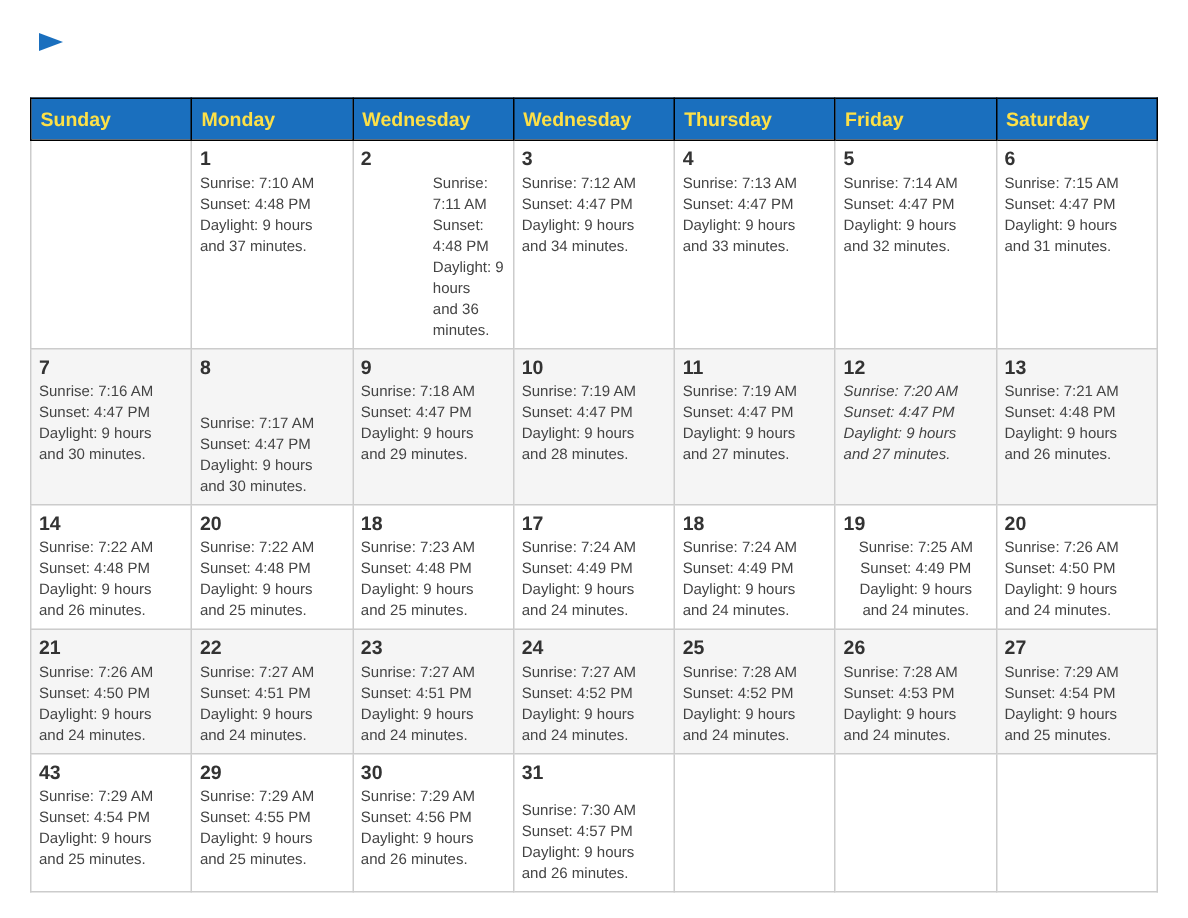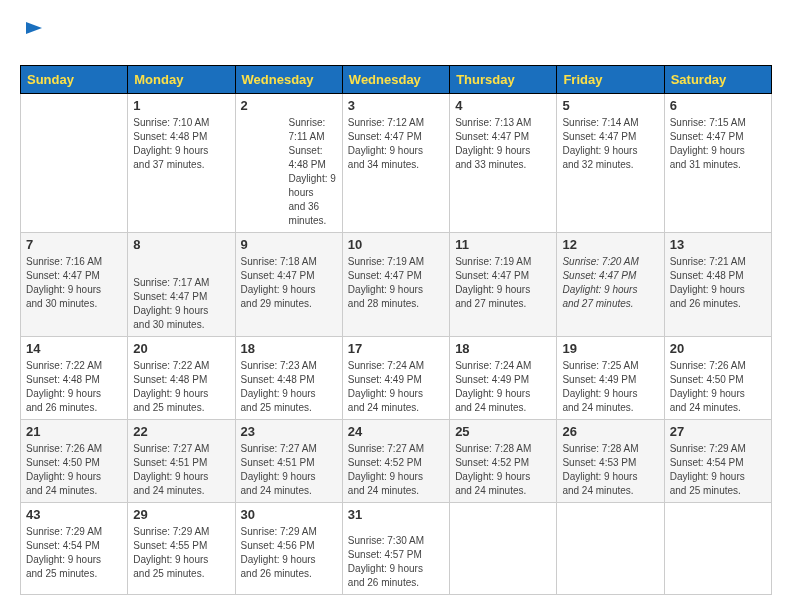--- a/index.html
+++ b/index.html
@@ -244,21 +244,21 @@
         </td>
         <td>
           <div class="day-num">18</div>
           <div class="cell-info" style="white-space: pre-line;">Sunrise: 7:24 AM
 Sunset: 4:49 PM
 Daylight: 9 hours
 and 24 minutes.</div>
         </td>
         <td>
           <div class="day-num">19</div>
-          <div class="cell-info" style="white-space: pre-line;">Sunrise: 7:25 AM
+          <div class="cell-info" style="white-space: pre-line; text-align: center;">Sunrise: 7:25 AM
 Sunset: 4:49 PM
 Daylight: 9 hours
 and 24 minutes.</div>
         </td>
         <td>
           <div class="day-num">20</div>
           <div class="cell-info" style="white-space: pre-line;">Sunrise: 7:26 AM
 Sunset: 4:50 PM
 Daylight: 9 hours
 and 24 minutes.</div>

